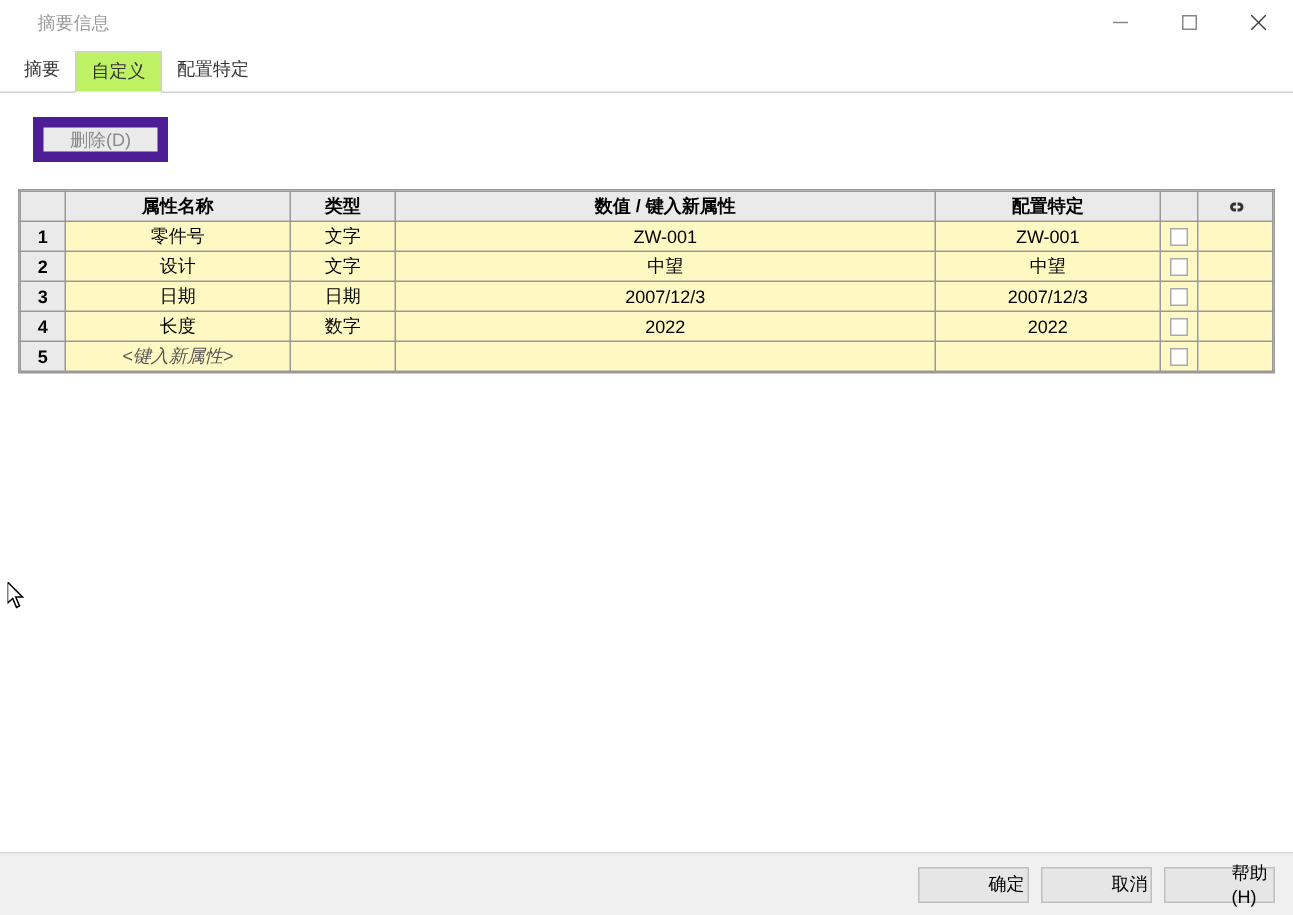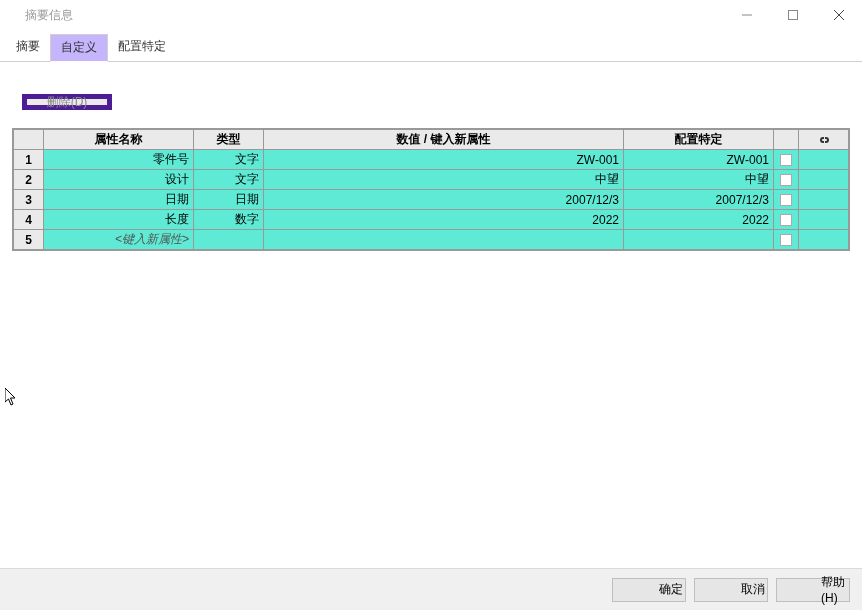--- a/index.html
+++ b/index.html
@@ -49,39 +49,39 @@
 }
 .tab {
   padding: 4px 10px 5px 10px;
   color: #333;
   cursor: pointer;
   position: relative;
 }
 .tab.active {
   border: 1px solid #d0d0d0;
   border-bottom: 1px solid #fff;
-  background: #c4b5fd;
+  background: #bef264;
   margin-bottom: -1px;
 }
 .upper {
   display: flex;
   align-items: center;
   padding: 12px 12px 0 12px;
   gap: 10px;
 }
 .delete-btn {
   width: 90px;
-  height: 16px;
+  height: 30px;
   background: #eaeaea;
-  border: 5px solid #4c1d95;
+  border: 7px solid #4c1d95;
   color: #8a8a8a;
   display: flex;
   align-items: center;
   justify-content: center;
-  margin-top: 20px;
+  margin-top: 4px;
   margin-left: 10px;
 }
 .right-controls {
   margin-left: auto;
   display: flex;
   flex-direction: column;
   align-items: flex-start;
   gap: 6px;
 }
 .right-controls-row {
@@ -119,22 +119,22 @@
 table.grid {
   border-collapse: collapse;
   width: 100%;
   table-layout: fixed;
   padding-left: 40px;
 }
 table.grid th, table.grid td {
   border: 1px solid #999;
   height: 20px;
   padding: 0 4px;
-  text-align: right;
-  background: #5eead4;
+  text-align: center;
+  background: #fef9c3;
   overflow: hidden;
   white-space: nowrap;
 }
 table.grid th {
   background: #eaeaea;
   text-align: center;
   font-weight: bold;
 }
 table.grid td.rowhead {
   background: #eaeaea;

